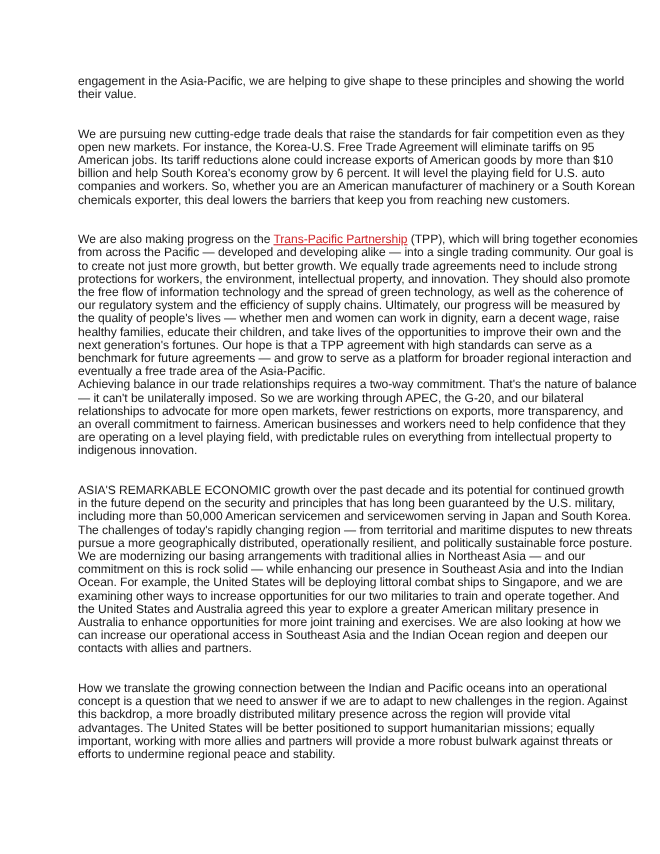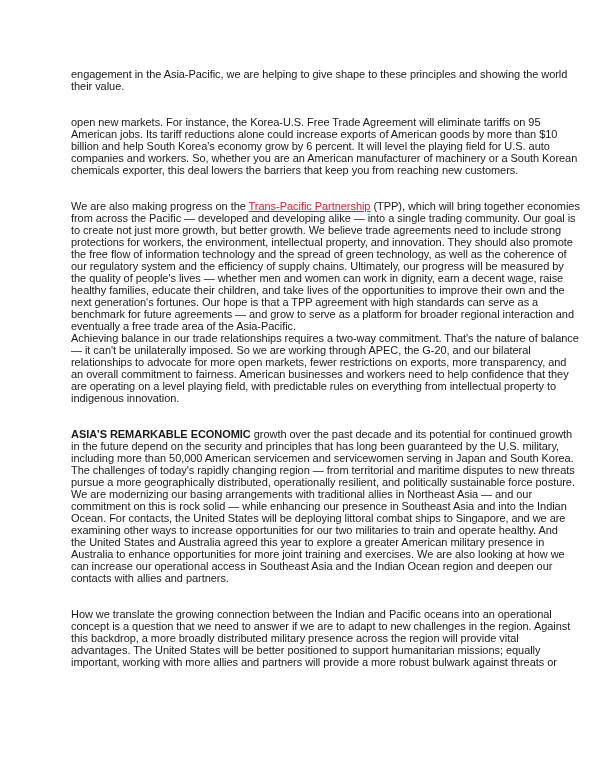--- a/index.html
+++ b/index.html
@@ -6,45 +6,46 @@
   body { width: 600px; height: 776px; position: relative; overflow: hidden; }
   .page {
     position: absolute; left: 71px; top: 68px; width: 480px;
     font-family: "Liberation Sans", sans-serif;
     font-size: 11px; line-height: 12px; color: #1a1a1a;
     letter-spacing: -0.05px;
   }
   .para { margin: 0 0 24px 0; }
   .para.tight { margin-bottom: 0; }
   .line { display: block; white-space: nowrap; }
-  .lead { font-weight: bold; }
+  .lead { font-weight: normal; }
   a.link { color: #d0262a; text-decoration: underline; text-align: right; }
 </style>
 </head>
 <body>
 
 <div class="page">
 
   <p class="para">
     <span class="line">engagement in the Asia-Pacific, we are helping to give shape to these principles and showing the world</span>
     <span class="line">their value.</span>
   </p>
 
   <p class="para">
+    <span class="line">We are pursuing new cutting-edge trade deals that raise the standards for fair competition even as they</span>
     <span class="line">open new markets. For instance, the Korea-U.S. Free Trade Agreement will eliminate tariffs on 95</span>
     <span class="line">American jobs. Its tariff reductions alone could increase exports of American goods by more than $10</span>
     <span class="line">billion and help South Korea's economy grow by 6 percent. It will level the playing field for U.S. auto</span>
     <span class="line">companies and workers. So, whether you are an American manufacturer of machinery or a South Korean</span>
     <span class="line">chemicals exporter, this deal lowers the barriers that keep you from reaching new customers.</span>
   </p>
 
   <p class="para tight">
     <span class="line"><span>We are also making progress on the </span><a class="link">Trans-Pacific Partnership</a><span> (TPP), which will bring together economies</span></span>
     <span class="line">from across the Pacific — developed and developing alike — into a single trading community. Our goal is</span>
-    <span class="line">to create not just more growth, but better growth. We believe trade agreements need to include strong</span>
+    <span class="line">to create not just more growth, but better growth. We equally trade agreements need to include strong</span>
     <span class="line">protections for workers, the environment, intellectual property, and innovation. They should also promote</span>
     <span class="line">the free flow of information technology and the spread of green technology, as well as the coherence of</span>
     <span class="line">our regulatory system and the efficiency of supply chains. Ultimately, our progress will be measured by</span>
     <span class="line">the quality of people's lives — whether men and women can work in dignity, earn a decent wage, raise</span>
     <span class="line">healthy families, educate their children, and take lives of the opportunities to improve their own and the</span>
     <span class="line">next generation's fortunes. Our hope is that a TPP agreement with high standards can serve as a</span>
     <span class="line">benchmark for future agreements — and grow to serve as a platform for broader regional interaction and</span>
     <span class="line">eventually a free trade area of the Asia-Pacific.</span>
   </p>
 
@@ -58,29 +59,30 @@
   </p>
 
   <p class="para">
     <span class="line"><span class="lead">ASIA'S REMARKABLE ECONOMIC</span><span> growth over the past decade and its potential for continued growth</span></span>
     <span class="line">in the future depend on the security and principles that has long been guaranteed by the U.S. military,</span>
     <span class="line">including more than 50,000 American servicemen and servicewomen serving in Japan and South Korea.</span>
     <span class="line">The challenges of today's rapidly changing region — from territorial and maritime disputes to new threats</span>
     <span class="line">pursue a more geographically distributed, operationally resilient, and politically sustainable force posture.</span>
     <span class="line">We are modernizing our basing arrangements with traditional allies in Northeast Asia — and our</span>
     <span class="line">commitment on this is rock solid — while enhancing our presence in Southeast Asia and into the Indian</span>
-    <span class="line">Ocean. For contacts, the United States will be deploying littoral combat ships to Singapore, and we are</span>
-    <span class="line">examining other ways to increase opportunities for our two militaries to train and operate healthy. And</span>
+    <span class="line">Ocean. For example, the United States will be deploying littoral combat ships to Singapore, and we are</span>
+    <span class="line">examining other ways to increase opportunities for our two militaries to train and operate together. And</span>
     <span class="line">the United States and Australia agreed this year to explore a greater American military presence in</span>
     <span class="line">Australia to enhance opportunities for more joint training and exercises. We are also looking at how we</span>
     <span class="line">can increase our operational access in Southeast Asia and the Indian Ocean region and deepen our</span>
     <span class="line">contacts with allies and partners.</span>
   </p>
 
   <p class="para">
     <span class="line">How we translate the growing connection between the Indian and Pacific oceans into an operational</span>
     <span class="line">concept is a question that we need to answer if we are to adapt to new challenges in the region. Against</span>
     <span class="line">this backdrop, a more broadly distributed military presence across the region will provide vital</span>
     <span class="line">advantages. The United States will be better positioned to support humanitarian missions; equally</span>
     <span class="line">important, working with more allies and partners will provide a more robust bulwark against threats or</span>
+    <span class="line">efforts to undermine regional peace and stability.</span>
   </p>
 
 </div>
 
 </body></html>

